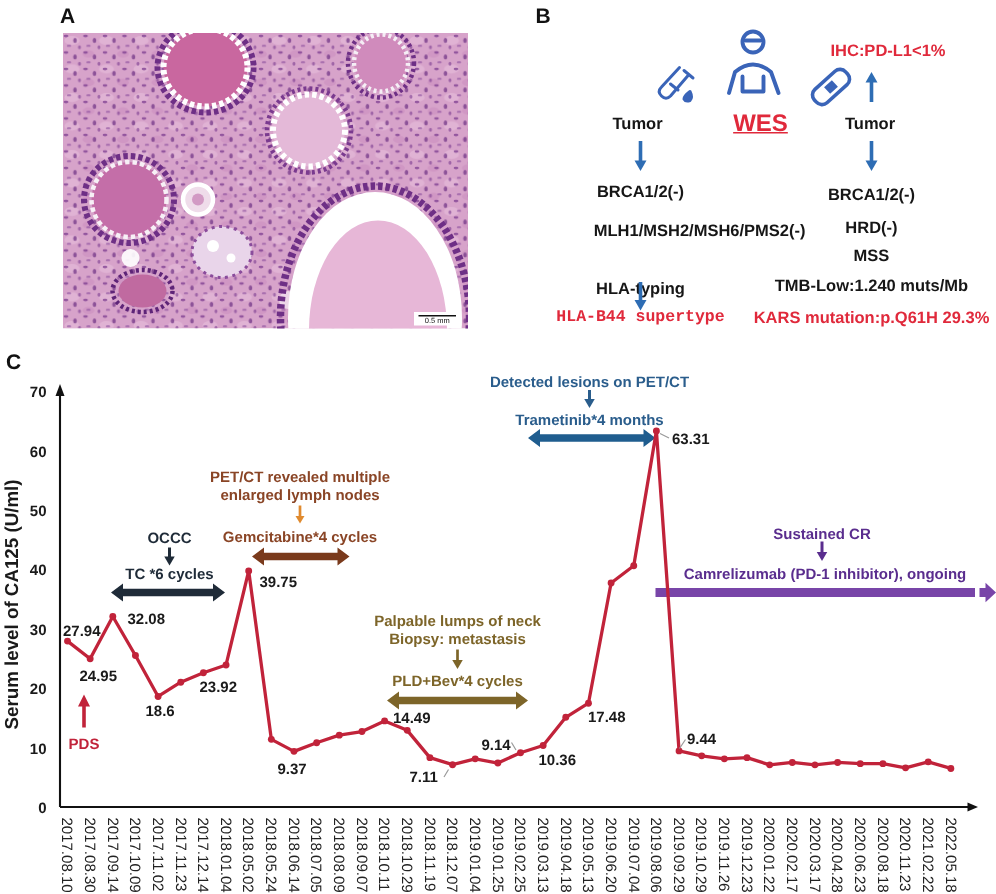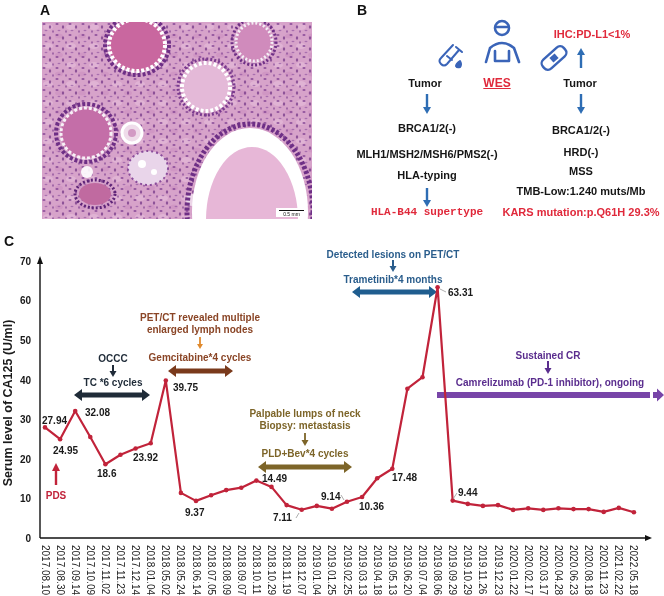--- a/index.html
+++ b/index.html
@@ -74,26 +74,26 @@
   </g>
 </svg>
 <div class="abs" style="left:276px;top:208px;width:31px;height:9px;background:#fff;">
   <div class="abs" style="left:3px;top:2px;width:25px;height:1px;background:#111;"></div>
   <div class="abs" style="left:0;top:3px;width:31px;text-align:center;font-size:5px;line-height:6px;color:#111;">0.5 mm</div>
 </div>
 
 <div class="panel-label" style="left:357px;top:2px;">B</div>
 <div class="btxt red" style="left:482px;top:27px;">IHC:PD-L1&lt;1%</div>
 <div class="btxt" style="left:315px;top:76px;">Tumor</div>
-<div class="btxt red" style="left:387px;top:76px;font-size:12px;text-decoration:underline;">WES</div>
+<div class="btxt red" style="left:397px;top:76px;font-size:16px;text-decoration:underline;">WES</div>
 <div class="btxt" style="left:470px;top:76px;">Tumor</div>
 
 <div class="btxt" style="left:317px;top:121px;">BRCA1/2(-)</div>
-<div class="btxt" style="left:317px;top:147px;">MLH1/MSH2/MSH6/PMS2(-)</div>
-<div class="btxt" style="left:317px;top:168px;">HLA-typing</div>
+<div class="btxt" style="left:317px;top:147px;text-align:right;">MLH1/MSH2/MSH6/PMS2(-)</div>
+<div class="btxt" style="left:317px;top:186px;">HLA-typing</div>
 <div class="btxt red" style="left:317px;top:205px;font-family:Liberation Mono, monospace;">HLA-B44 supertype</div>
 
 <div class="btxt" style="left:471px;top:123px;">BRCA1/2(-)</div>
 <div class="btxt" style="left:471px;top:145px;">HRD(-)</div>
 <div class="btxt" style="left:471px;top:164px;">MSS</div>
 <div class="btxt" style="left:471px;top:184px;">TMB-Low:1.240 muts/Mb</div>
 <div class="btxt red" style="left:471px;top:205px;">KARS mutation:p.Q61H 29.3%</div>
 
 <div class="panel-label" style="left:4px;top:233px;">C</div>
 

